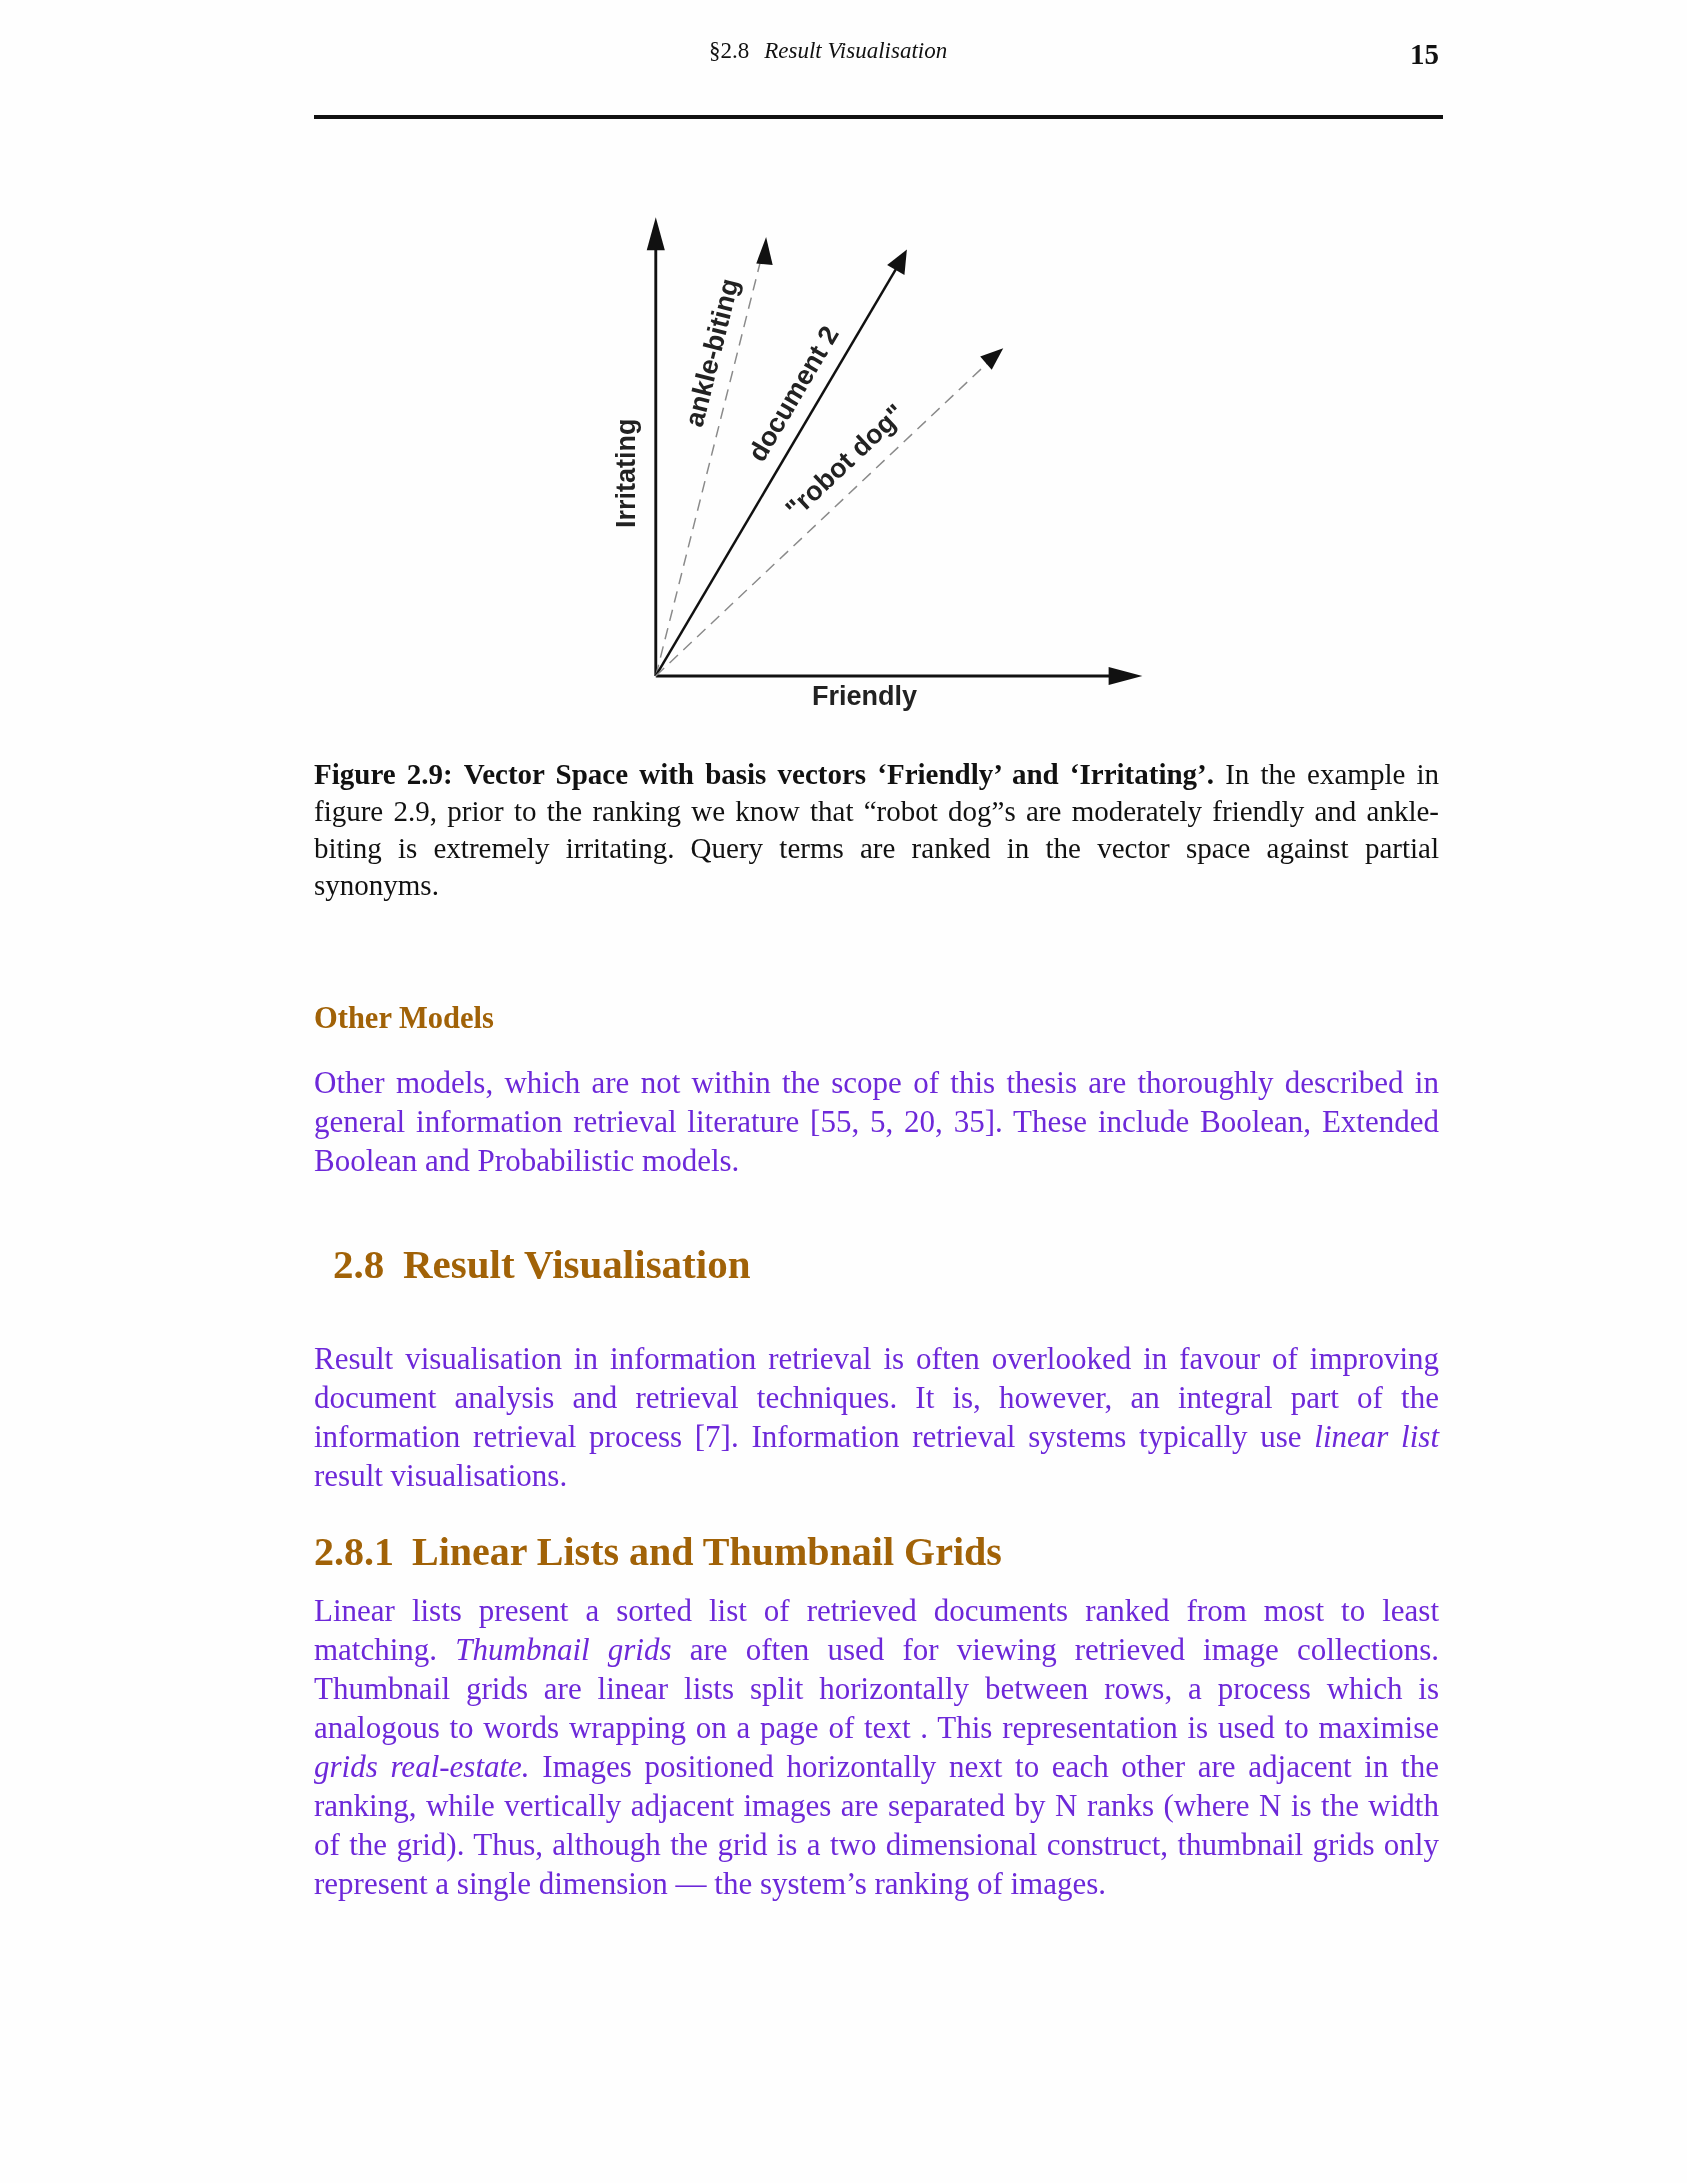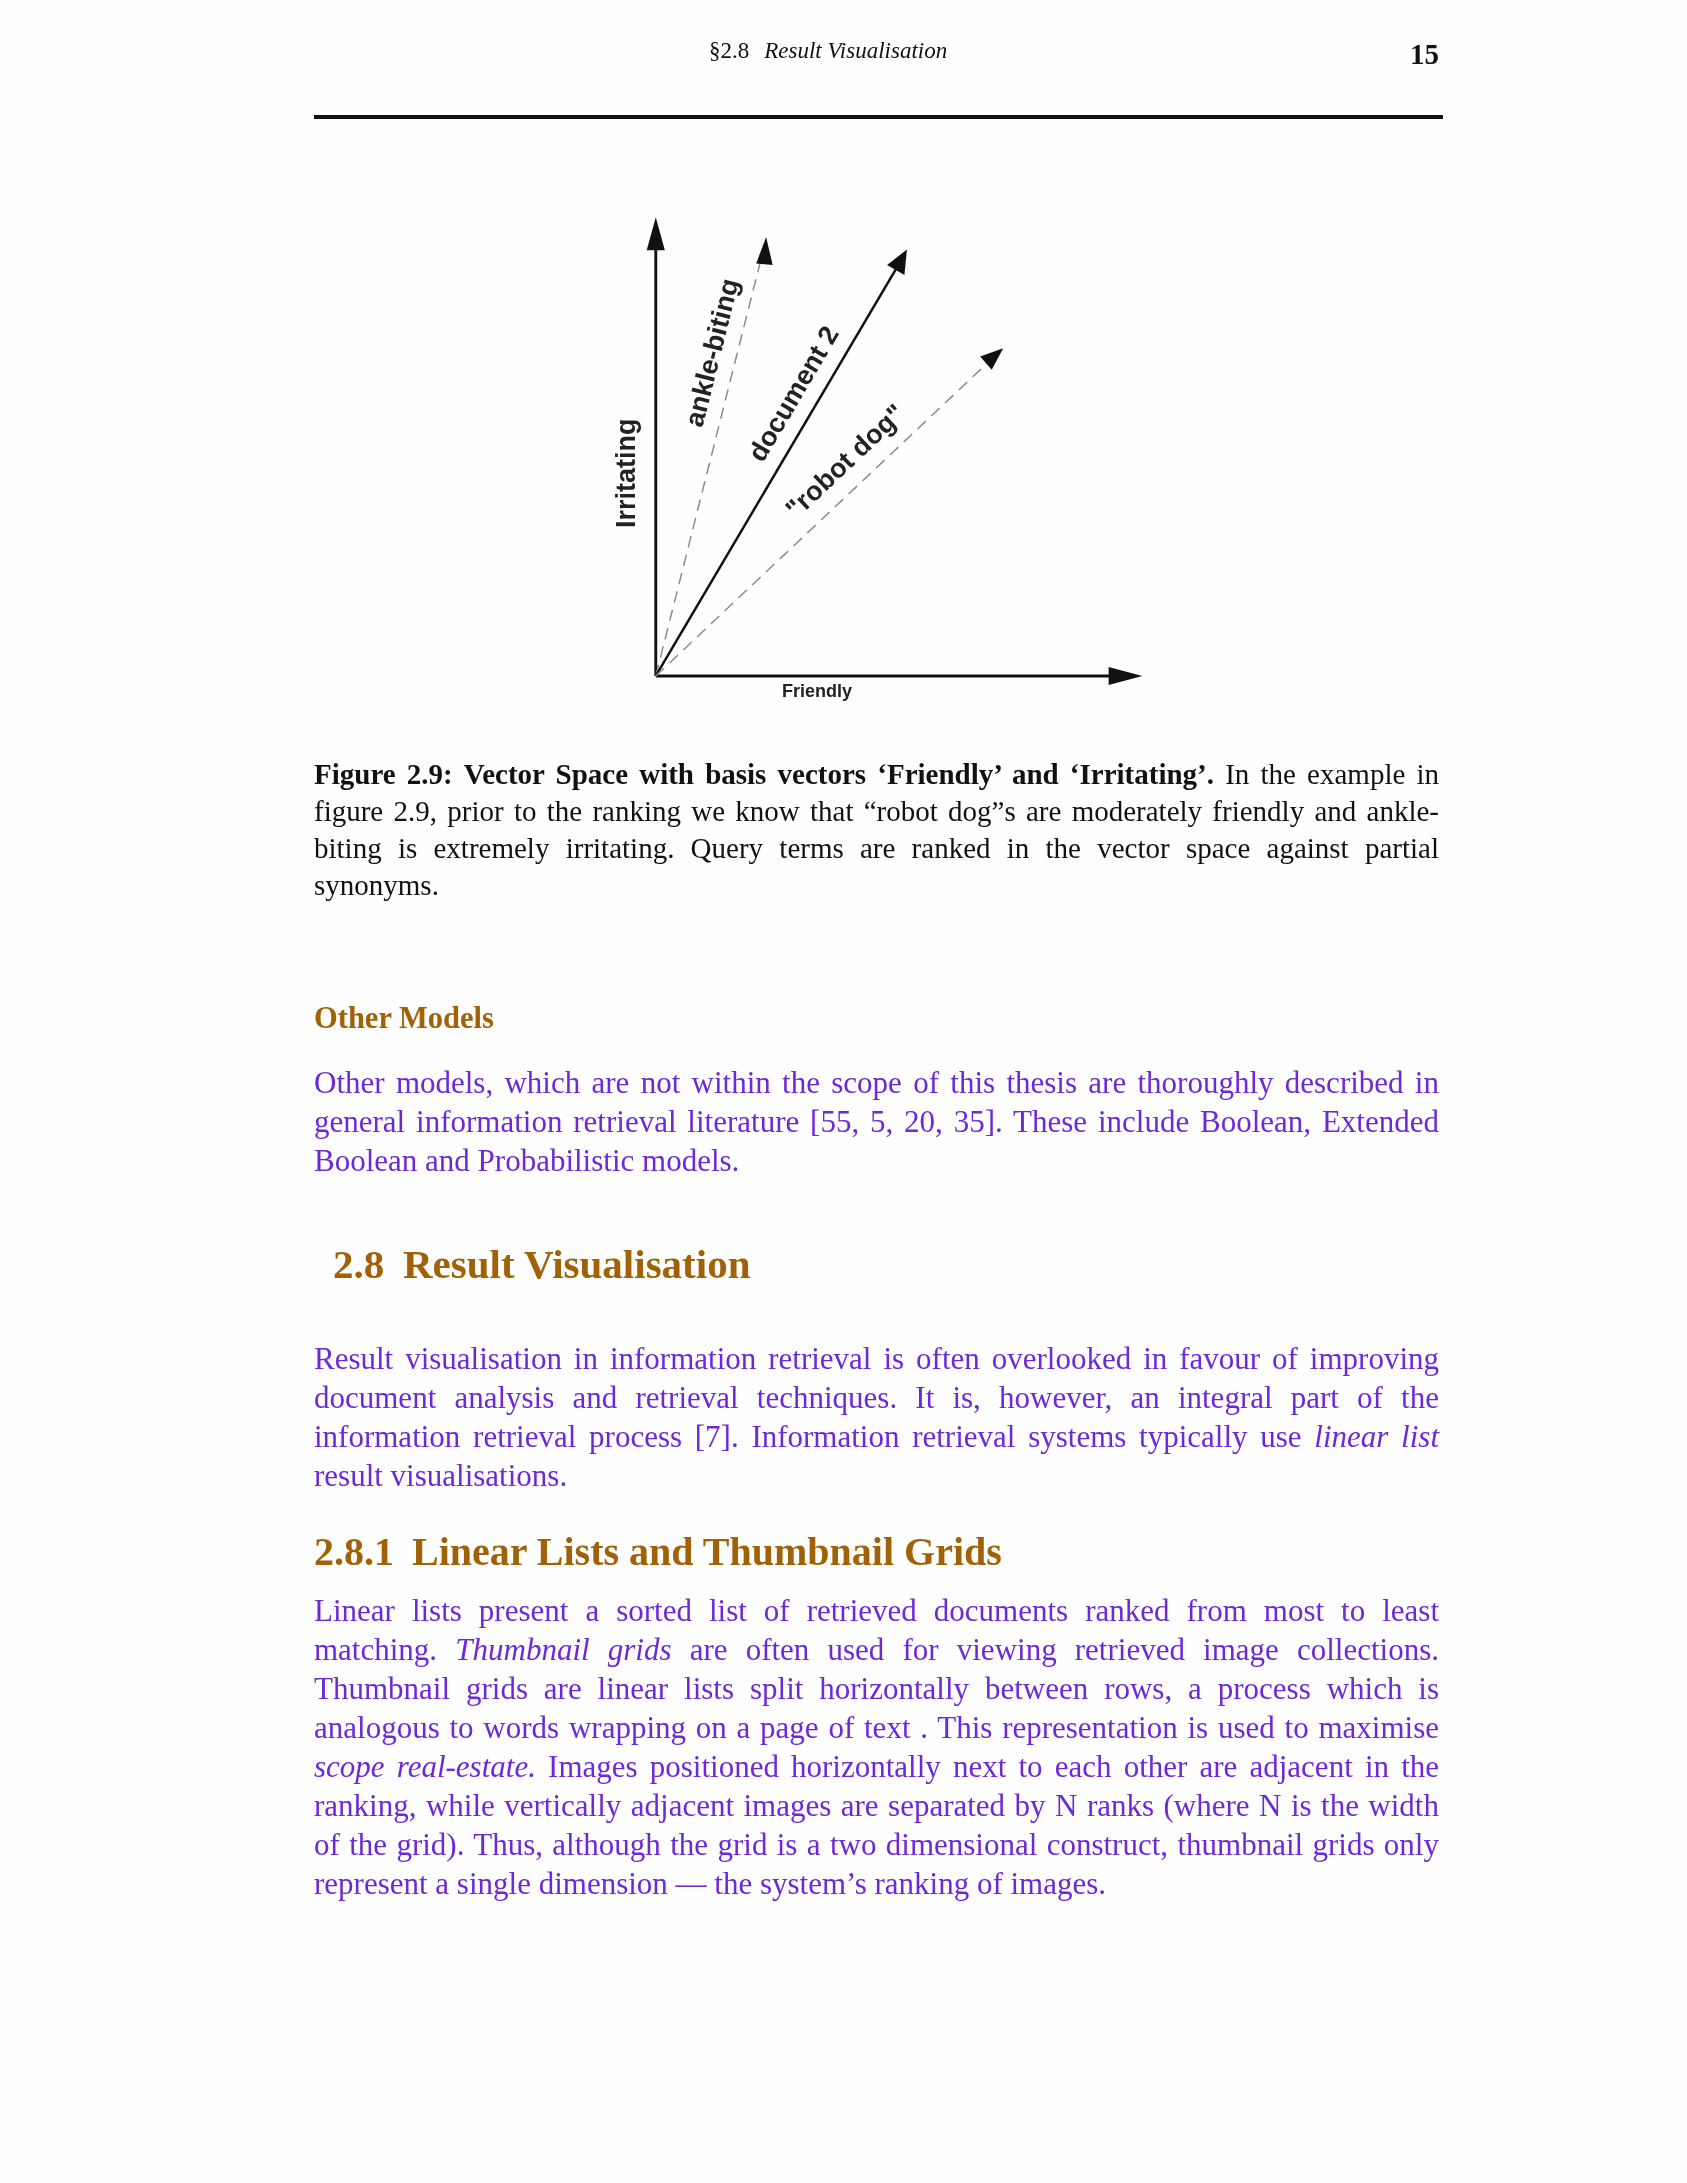--- a/index.html
+++ b/index.html
@@ -73,21 +73,21 @@
       <polygon points="1101,303 1077,322 1098,334" fill="#111"></polygon>
     </g>
 
     <g>
       <line x1="796" y1="821" x2="1203" y2="437" stroke="#8a8a8a" stroke-width="1.8" stroke-dasharray="14,9"></line>
       <polygon points="1218,423 1190,433 1204,449" fill="#111"></polygon>
     </g>
   </svg>
 
   <div class="fig-label" style="left:577px; top:463px; width:99px; text-align:center; font-size:27px; transform: rotate(-90deg);">Irritating</div>
-  <div class="fig-label" style="left:782px; top:681px; width:165px; font-size:18px;">Friendly</div>
+  <div class="fig-label" style="left:782px; top:681px; width:165px; text-align:center; font-size:27px;">Friendly</div>
   <div class="fig-label" style="left:638px; top:339px; width:148px; text-align:center; font-size:27px; transform: rotate(-76deg);">ankle-biting</div>
   <div class="fig-label" style="left:719px; top:380px; width:148px; text-align:center; font-size:27px; transform: rotate(-59.5deg);">document 2</div>
   <div class="fig-label" style="left:763px; top:446px; width:165px; text-align:center; font-size:27px; transform: rotate(-43.3deg);">"robot dog"</div>
 </div>
 
 <div id="caption" class="abs">
   <span class="cap-bold">Figure 2.9:</span>
   <span class="cap-bold">Vector Space with basis vectors ‘Friendly’ and ‘Irritating’.</span>
   <span>In the example in figure 2.9, prior to the ranking we know that “robot dog”s are moderately friendly and ankle-biting is extremely irritating. Query terms are ranked in the vector space against partial synonyms.</span>
 </div>
@@ -104,16 +104,16 @@
   <span>result visualisations.</span>
 </div>
 
 <div id="h-sub" class="h-para">
   <span class="num">2.8.1</span><span>Linear Lists and Thumbnail Grids</span>
 </div>
 <div id="p-sub" class="para">
   <span>Linear lists present a sorted list of retrieved documents ranked from most to least matching.</span>
   <em>Thumbnail grids</em>
   <span>are often used for viewing retrieved image collections. Thumbnail grids are linear lists split horizontally between rows, a process which is analogous to words wrapping on a page of text . This representation is used to maximise</span>
-  <em>scope real-estate.</em>
+  <em>grids real-estate.</em>
   <span>Images positioned horizontally next to each other are adjacent in the ranking, while vertically adjacent images are separated by N ranks (where N is the width of the grid). Thus, although the grid is a two dimensional construct, thumbnail grids only represent a single dimension — the system’s ranking of images.</span>
 </div>
 
 
 </body></html>

